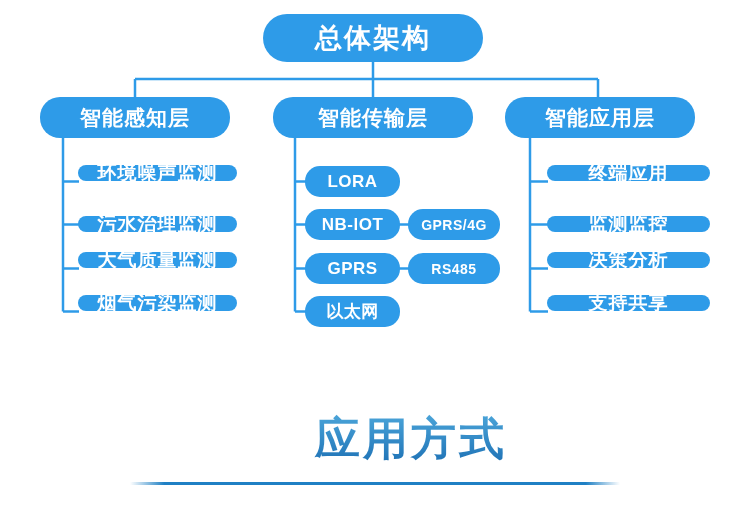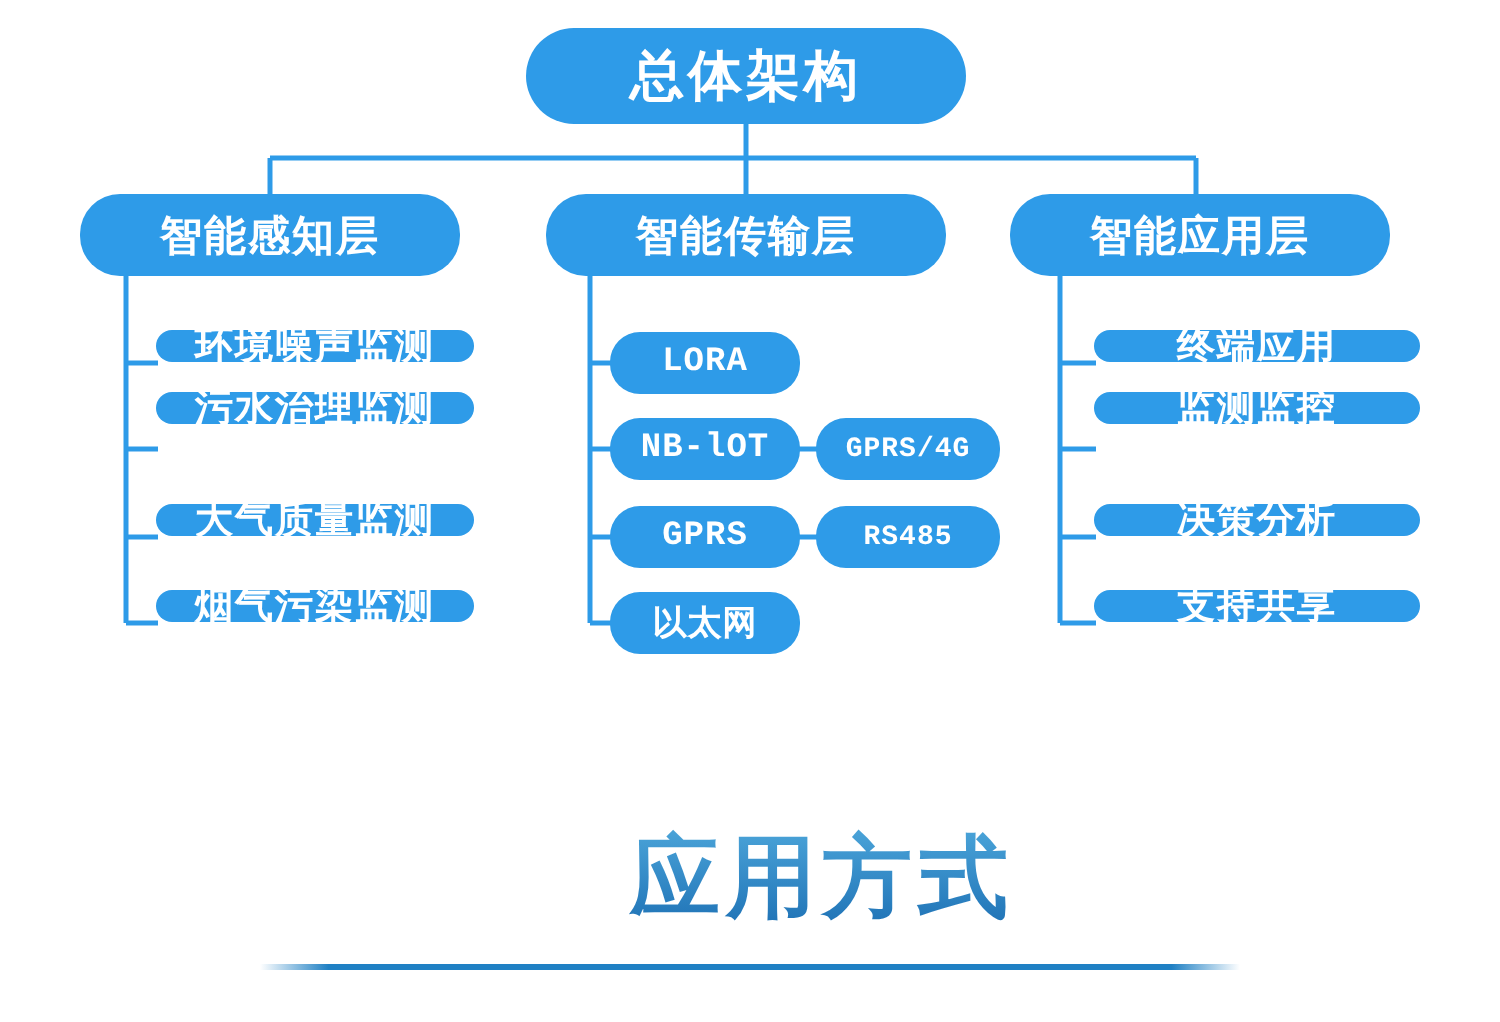--- a/index.html
+++ b/index.html
@@ -1,36 +1,36 @@
 <!DOCTYPE html>
 <html><head>
 <meta charset="utf-8">
 <style>
   html,body{margin:0;padding:0;background:#ffffff;}
   .canvas{
     position:relative;width:750px;height:511px;background:#ffffff;overflow:hidden;
-    font-family:Liberation Mono, monospace;
+    font-family:Liberation Sans, sans-serif;
   }
   .connector-svg{position:absolute;left:0;top:0;width:750px;height:511px;pointer-events:none;}
   .pill{
     position:absolute;background:#2E9BE8;color:#ffffff;font-weight:bold;
     display:flex;align-items:center;justify-content:center;
     white-space:nowrap;letter-spacing:1px;
   }
   .root-node{left:263px;top:14px;width:220px;height:48px;border-radius:24px;font-size:27px;letter-spacing:2px;}
   .layer-box{height:41px;top:97px;border-radius:20px;font-size:21px;}
   .layer-perception{left:40px;width:190px;text-align:right;}
   .layer-transmission{left:273px;width:200px;}
   .layer-application{left:505px;width:190px;}
   .item{height:16px;border-radius:17px;font-size:19px;}
   .item-left{left:78px;width:159px;}
   .item-right{left:547px;width:163px;}
   .item-mid{left:305px;width:95px;height:31px;border-radius:15px;font-size:17px;letter-spacing:0.5px;}
   .item-mid2{left:408px;width:92px;height:31px;border-radius:15px;font-size:14px;letter-spacing:0.5px;}
-  .row0{top:165px;} .row1{top:196px;} .row2{top:252px;} .row3{top:295px;}
+  .row0{top:165px;} .row1{top:216px;} .row2{top:252px;} .row3{top:295px;}
   .mrow0{top:166px;} .mrow1{top:209px;} .mrow2{top:253px;} .mrow3{top:296px;}
   .section-title{
     position:absolute;left:0;top:409px;width:750px;text-align:center;
     font-size:45px;font-weight:bold;letter-spacing:3px;
     background:linear-gradient(180deg,#4FA9DC 0%,#1A6DB2 100%);
     -webkit-background-clip:text;background-clip:text;
     color:transparent;padding-left:36px;-webkit-text-fill-color:transparent;
   }
   .divider{
     position:absolute;left:130px;top:482px;width:490px;height:3px;

